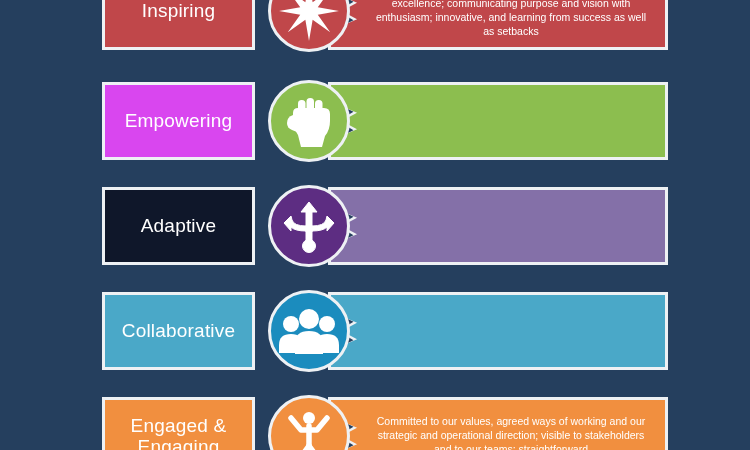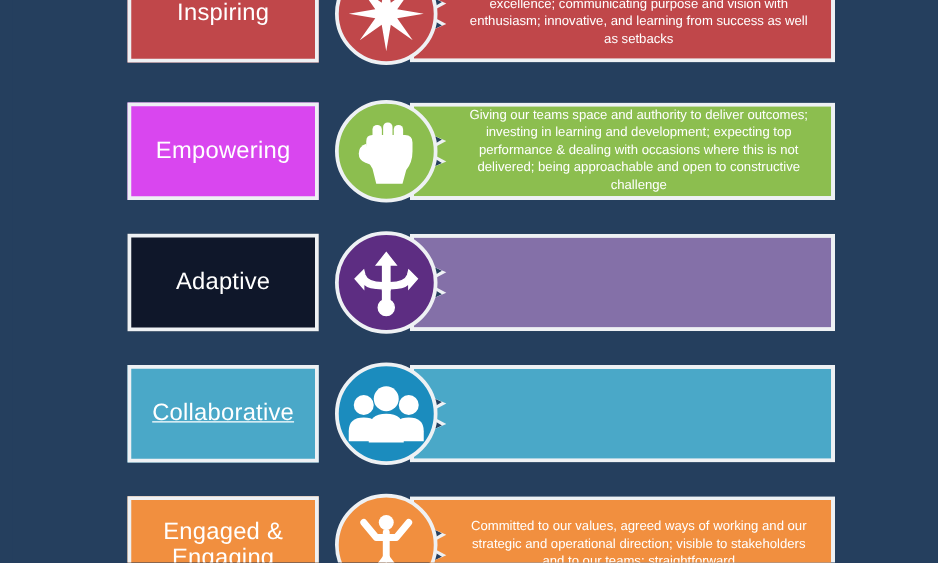--- a/index.html
+++ b/index.html
@@ -157,21 +157,20 @@
         </span>
       </div>
     </div>
     <div class="value-row row-1">
       <div class="label-plate" style="background: #d946ef;">
         <span class="label-text">Empowering</span>
       </div>
       <div class="desc-callout">
         <div class="desc-shell" style="background: rgb(238, 241, 244);"></div>
         <div class="desc-fill" style="background: rgb(140, 190, 79);"></div>
-        <div class="desc-text">Giving our teams space and authority to deliver outcomes; investing in learning and development; expecting top performance &amp; dealing with occasions where this is not delivered; being approachable and open to constructive challenge</div>
       </div>
       <div class="icon-badge" style="background: rgb(140, 190, 79);">
         <span>
           <svg width="80" height="80" viewBox="0 0 80 80" aria-hidden="true">
             <g fill="#ffffff">
               <rect x="29" y="19" width="7.5" height="15" rx="3.6"></rect>
               <rect x="37.5" y="17" width="7.5" height="17" rx="3.6"></rect>
               <rect x="46" y="19" width="7.5" height="15" rx="3.6"></rect>
               <path d="M24 32 q0 -5 5 -5 h26 q6 0 6 6 v7 q0 9 -5 15 l-3 11 h-21 l-3 -12 q-5 -7 -5 -15 z"></path>
               <path d="M24 34 q-6 2 -6 8 q0 5 5 7 l5 2 z"></path>
@@ -196,21 +195,21 @@
               <path d="M37 40 q-12 0 -14 -6 l-1 -4 l-7 7 l7 8 l0 -4 q4 4 15 4 z"></path>
               <path d="M43 40 q12 0 14 -6 l1 -4 l7 7 l-7 8 l0 -4 q-4 4 -15 4 z"></path>
               <rect x="37" y="40" width="6" height="16"></rect>
               <circle cx="40" cy="60" r="6.5"></circle>
             </g>
           </svg>
         </span>
       </div>
     </div>
     <div class="value-row row-3">
-      <div class="label-plate" style="background: rgb(74, 168, 200); text-decoration: underline;">
+      <div class="label-plate" style="background: rgb(74, 168, 200);">
         <span class="label-text">Collaborative</span>
       </div>
       <div class="desc-callout">
         <div class="desc-shell" style="background: rgb(238, 241, 244);"></div>
         <div class="desc-fill" style="background: rgb(74, 168, 200);"></div>
       </div>
       <div class="icon-badge" style="background: rgb(27, 140, 190);">
         <span>
           <svg width="80" height="80" viewBox="0 0 80 80" aria-hidden="true">
             <g fill="#ffffff">

